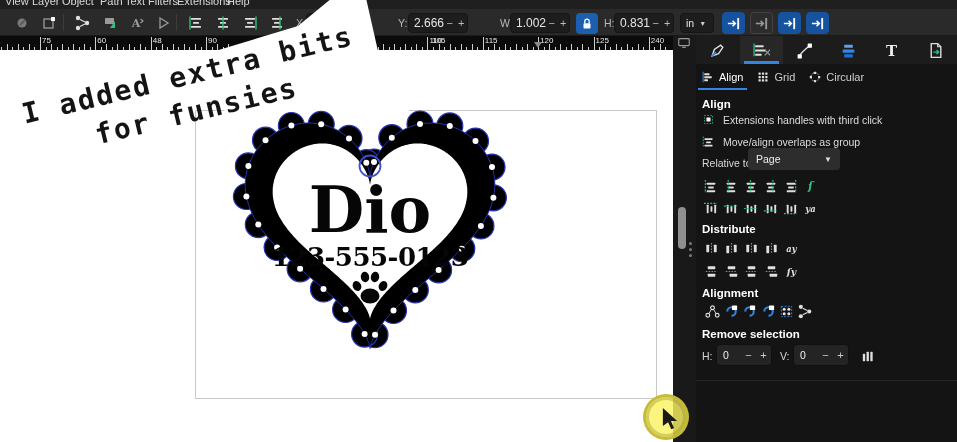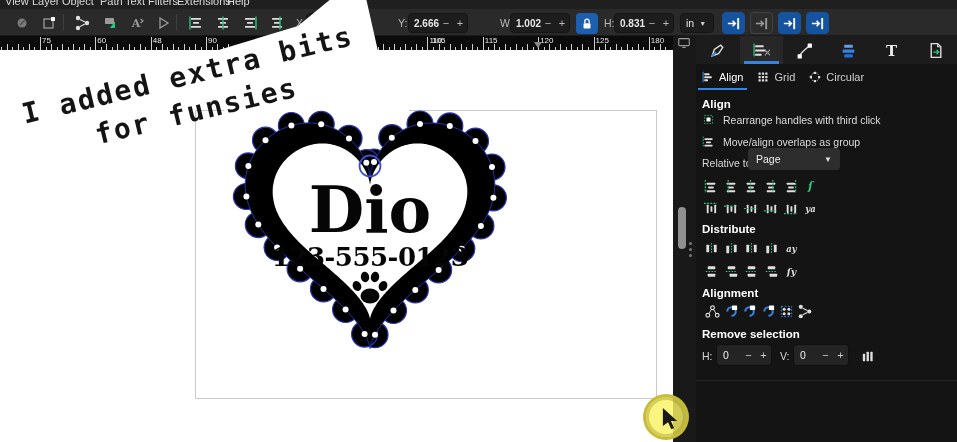--- a/index.html
+++ b/index.html
@@ -14,21 +14,21 @@
 
   
   .toolbar { position:absolute; left:0; top:9px; width:957px; height:27px;
              background:#2a2a2a; border-bottom:1px solid #1a1a1a; z-index:2; }
   .tbtn { position:absolute; top:3px; width:22px; height:21px; border-radius:3px;
           display:flex; align-items:center; justify-content:center; }
   .tsep { position:absolute; top:5px; width:1px; height:17px; background:#3d3d3d; }
   .flabel { position:absolute; top:8px; font-size:10.5px; color:#b9b9b9; }
   .spin { position:absolute; top:4px; height:20px; background:#1d1d1d; border:1px solid #151515;
           border-radius:4px; display:flex; align-items:center; }
-  .spin .val { font-size:10px; color:#e6e6e6; padding-left:5px; flex:1;font-weight:bold; }
+  .spin .val { font-size:12px; color:#e6e6e6; padding-left:5px; flex:1; }
   .spin .mm, .spin .pp { font-size:11px; color:#bbbbbb; width:14px; text-align:center; }
   .lockbtn { position:absolute; top:4px; width:22px; height:21px; background:#1b5fae;
              border-radius:4px; display:flex; align-items:center; justify-content:center; }
   .unitdd { position:absolute; top:4px; height:20px; background:#1d1d1d; border:1px solid #151515;
             border-radius:4px; display:flex; align-items:center; padding:0 5px; gap:5px; }
   .unitdd .uv { font-size:10.5px; color:#e6e6e6; }
   .unitdd .caret { font-size:7px; color:#cccccc; }
   .snapbtn { position:absolute; top:3px; width:23px; height:22px; border-radius:4px;
              display:flex; align-items:center; justify-content:center;
              background:#2c2c2c; border:1px solid #424242; }
@@ -377,21 +377,21 @@
       <div class="tick" style="left: 599.035px; height: 3.5px;"></div>
       <div class="tick" style="left: 604.57px; height: 6px;"></div>
       <div class="tick" style="left: 610.105px; height: 3.5px;"></div>
       <div class="tick" style="left: 615.64px; height: 6px;"></div>
       <div class="tick" style="left: 621.175px; height: 3.5px;"></div>
       <div class="tick" style="left: 626.71px; height: 6px;"></div>
       <div class="tick" style="left: 632.245px; height: 3.5px;"></div>
       <div class="tick" style="left: 637.78px; height: 6px;"></div>
       <div class="tick" style="left: 643.315px; height: 3.5px;"></div>
       <div class="tick" style="left: 648.85px; height: 13px;"></div>
-      <div class="ticklabel" style="left: 650.85px;">180</div>
+      <div class="ticklabel" style="left: 650.85px;">240</div>
       <div class="tick" style="left: 654.385px; height: 3.5px;"></div>
       <div class="tick" style="left: 659.92px; height: 6px;"></div>
       <div class="tick" style="left: 665.455px; height: 3.5px;"></div>
       <div class="rmarker" style="left: 534px;"></div>
     </div>
   <div class="rulercorner" id="rulercorner"><svg width="14" height="14" viewBox="0 0 16 16" style="margin: 0px 0px 0px 4px;">
         <rect x="2" y="3" width="12" height="8" rx="1" fill="none" stroke="#9a9a9a" stroke-width="1.3"></rect>
         <path d="M6,13 L10,13" stroke="#9a9a9a" stroke-width="1.3"></path>
       </svg></div>
 
@@ -488,21 +488,21 @@
         </div>
       </div>
 
     <div class="phead" style="top:62px">Align</div>
     <div id="align-toggles">
         <div class="ptoggle" style="top: 77px;">
           <svg width="13" height="13" viewBox="0 0 16 16">
             <rect x="3" y="3" width="10" height="10" fill="none" stroke="#2ec27e" stroke-width="1" stroke-dasharray="2 1.6"></rect>
             <rect x="5.5" y="5.5" width="5" height="5" fill="#ffffff" rx="0.5"></rect>
           </svg>
-          <span class="lbl">Rearrange handles with third click</span>
+          <span class="lbl">Extensions handles with third click</span>
         </div>
         <div class="ptoggle" style="top: 99px;">
           <svg width="13" height="13" viewBox="0 0 16 16">
             <rect x="3" y="4" width="10" height="2" fill="#dfdfdf" rx="0.5"></rect>
             <rect x="5" y="8" width="6" height="2" fill="#dfdfdf" rx="0.5"></rect>
             <rect x="3" y="12" width="10" height="2" fill="#dfdfdf" rx="0.5"></rect>
             <line x1="1.5" y1="2" x2="1.5" y2="14" stroke="#2ec27e" stroke-width="1.2" stroke-dasharray="2 1.4"></line>
           </svg>
           <span class="lbl">Move/align overlaps as group</span>
         </div>

